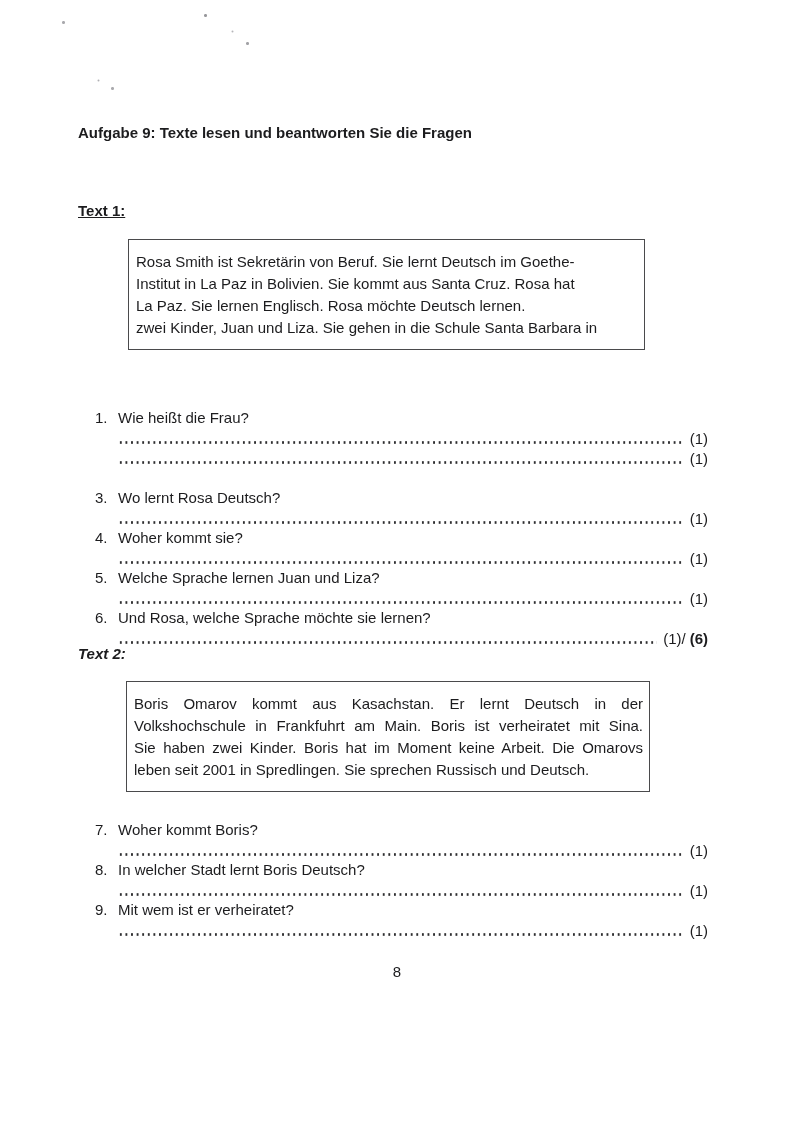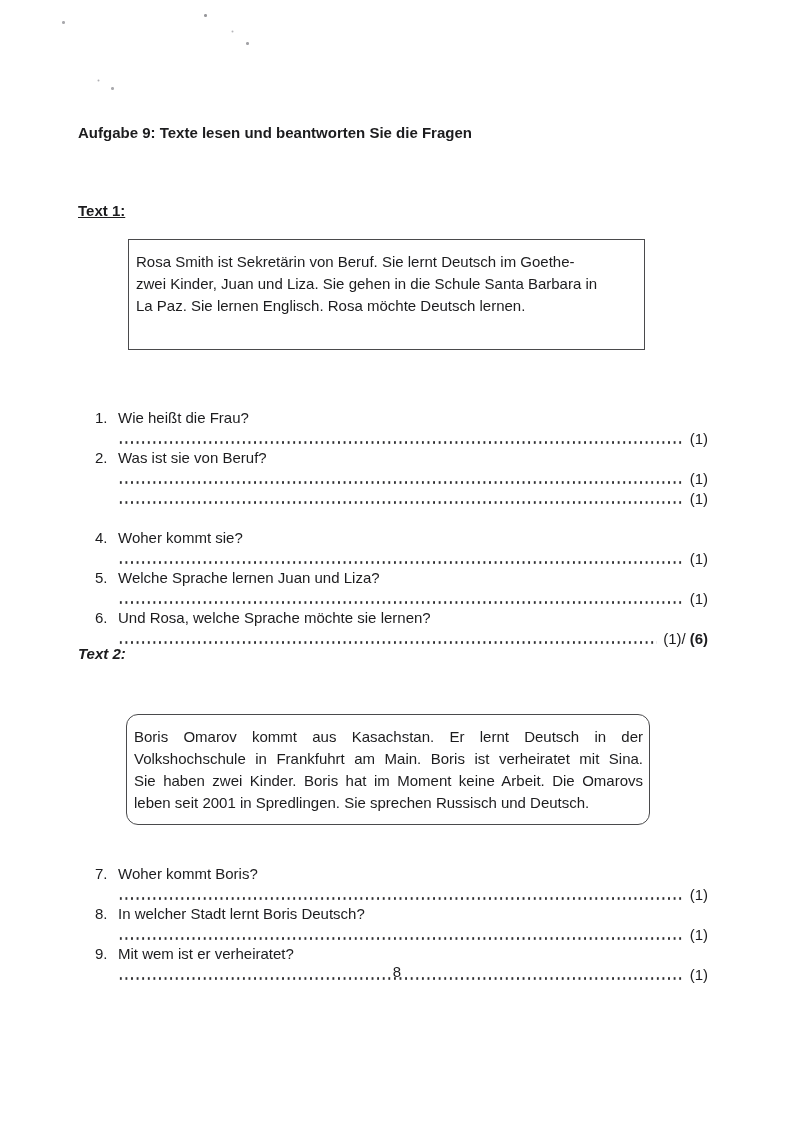--- a/index.html
+++ b/index.html
@@ -37,28 +37,28 @@
   .text2-label { top: 644px; font-style: italic; }
   .reading-box {
     position: absolute;
     border: 1.5px solid #4a4a4c;
     background: #ffffff;
     padding: 11px 6px 20px 7px;
     font-size: 15px; line-height: 22px;
     box-sizing: border-box;
   }
   .box-text1 { left: 128px; top: 239px; width: 517px; height: 111px; }
-  .box-text2 { left: 126px; top: 714px; width: 524px; height: 111px; border-radius: 12px; }
+  .box-text2 { left: 126px; top: 681px; width: 524px; height: 111px; }
   .reading-box .jline { text-align: justify; text-align-last: justify; }
   .questions {
     position: absolute; left: 95px; width: 613px;
     font-size: 15px;
   }
   .questions1 { top: 380px; margin-top: 28px; }
-  .questions2 { top: 820px; margin-top: 44px; }
+  .questions2 { top: 820px; }
   .q-item { height: 40px; }
   .q-row { height: 20px; line-height: 20px; white-space: nowrap; }
   .q-num { display: inline-block; width: 23px; }
   .a-row {
     height: 20px; margin-left: 23px;
     display: flex; align-items: flex-end;
   }
   .dotted-leader {
     flex: 1 1 auto; height: 5px; margin-bottom: 3px;
     background-image: radial-gradient(circle, var(--dots, #2e2e30) 1.05px, transparent 1.35px);
@@ -81,49 +81,50 @@
   <div class="scan-artifacts"></div>
 
   <div class="doc-title">Aufgabe 9: Texte lesen und beantworten Sie die Fragen</div>
 
 
   <div class="text-label text1-label">Text 1:</div>
 
   <div class="reading-box box-text1">
     <div>
         <div>Rosa Smith ist Sekretärin von Beruf. Sie lernt Deutsch im Goethe-</div>
+        <div>Institut in La Paz in Bolivien. Sie kommt aus Santa Cruz. Rosa hat</div>
+        <div>La Paz. Sie lernen Englisch. Rosa möchte Deutsch lernen.</div>
         <div>zwei Kinder, Juan und Liza. Sie gehen in die Schule Santa Barbara in</div>
-        <div>La Paz. Sie lernen Englisch. Rosa möchte Deutsch lernen.</div>
       </div>
   </div>
 
   <div class="questions questions1">
   <div class="q-item">
     <div class="q-row">
       <span class="q-num">1.</span><span class="q-text">Wie heißt die Frau?</span>
     </div>
     <div class="a-row">
       <span class="dotted-leader"></span>
       <span class="q-marks">(1)</span>
 
     </div>
   </div>
 
   <div class="q-item">
-    <div class="q-row">
-      <span class="q-num">2.</span><span class="q-text">Was ist sie von Beruf?</span>
-    </div>
-    <div class="a-row">
-      <span class="dotted-leader"></span>
-      <span class="q-marks">(1)</span>
-
-    </div>
-  </div>
-
-  <div class="q-item">
+    <div class="a-row">
+      <span class="dotted-leader"></span>
+      <span class="q-marks">(1)</span>
+
+    </div>
+  </div>
+
+  <div class="q-item">
+    <div class="q-row">
+      <span class="q-num">3.</span><span class="q-text">Wo lernt Rosa Deutsch?</span>
+    </div>
     <div class="a-row">
       <span class="dotted-leader"></span>
       <span class="q-marks">(1)</span>
 
     </div>
   </div>
 
   <div class="q-item">
     <div class="q-row">
       <span class="q-num">4.</span><span class="q-text">Woher kommt sie?</span>

